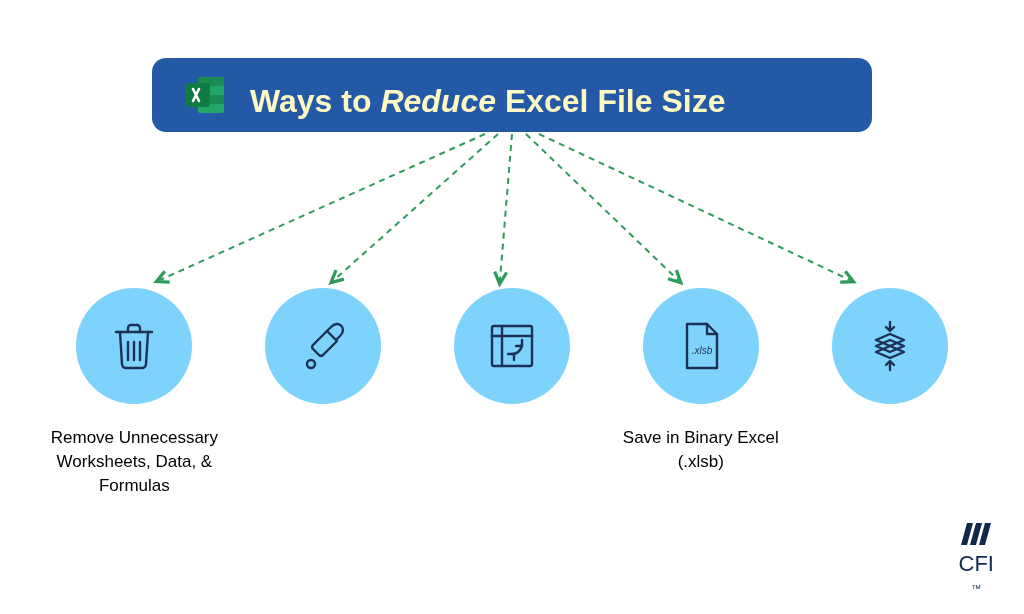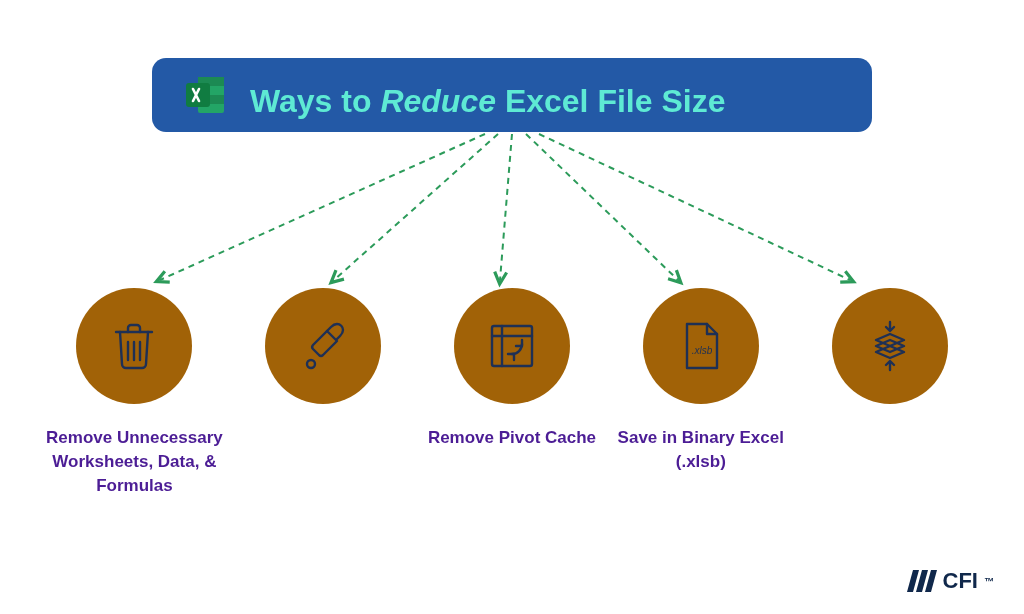--- a/index.html
+++ b/index.html
@@ -24,21 +24,21 @@
     align-items: center;
     padding-left: 32px;
     gap: 22px;
   }
   .excel-icon {
     width: 44px;
     height: 44px;
     position: relative;
   }
   .title-text {
-    color: #5eead4;
+    color: #fef9c3;
     font-size: 32px;
     font-weight: 600;
     margin-top: 12px;
   }
   .title-text em {
     font-style: italic;
   }
   .arrows {
     position: absolute;
     top: 132px;
@@ -59,44 +59,45 @@
   .method {
     display: flex;
     flex-direction: column;
     align-items: center;
     width: 178px;
   }
   .method-circle {
     width: 116px;
     height: 116px;
     border-radius: 50%;
-    background: #a16207;
+    background: #7dd3fc;
     display: flex;
     align-items: center;
     justify-content: center;
     margin-bottom: 22px;
     text-align: center;
   }
   .method-label {
-    color: #4c1d95;
+    color: #000000;
     font-size: 17px;
     text-align: center;
     line-height: 1.4;
-    font-weight: 700;
+    font-weight: 400;
   }
   .cfi-logo {
     position: absolute;
     bottom: 20px;
     right: 30px;
     display: flex;
     align-items: center;
     gap: 6px;
     color: #10284b;
-    font-weight: 700;
+    font-weight: 400;
     font-size: 22px;
+    flex-direction: column;
   }
 </style>
 </head>
 <body>
 
 <div class="title-bar">
   <div class="excel-icon">
     <svg width="44" height="44" viewBox="0 0 44 44">
       <rect x="14" y="4" width="26" height="36" rx="2" fill="#23a566"></rect>
       <rect x="14" y="4" width="26" height="9" fill="#1c8a53"></rect>
@@ -156,21 +157,20 @@
       <svg width="56" height="56" viewBox="0 0 56 56">
         <g fill="none" stroke="#1e3055" stroke-width="2.4" stroke-linecap="round" stroke-linejoin="round">
           <rect x="8" y="8" width="40" height="40" rx="2"></rect>
           <path d="M8 18 H48 M18 8 V48"></path>
           <path d="M38 26 a10 10 0 0 1 -10 10"></path>
           <path d="M38 22 l0 6 l-6 0"></path>
           <path d="M24 36 l6 0 l0 6"></path>
         </g>
       </svg>
     </div>
-    <div class="method-label">Remove Pivot Cache</div>
   </div>
 
   <div class="method">
     <div class="method-circle">
       <svg width="56" height="56" viewBox="0 0 56 56">
         <g fill="none" stroke="#1e3055" stroke-width="2.4" stroke-linecap="round" stroke-linejoin="round">
           <path d="M14 6 H34 L44 16 V50 H14 Z"></path>
           <path d="M34 6 V16 H44"></path>
         </g>
         <text x="29" y="36" font-size="10" font-style="italic" fill="#1e3055" text-anchor="middle" font-family="Arial">.xlsb</text>

